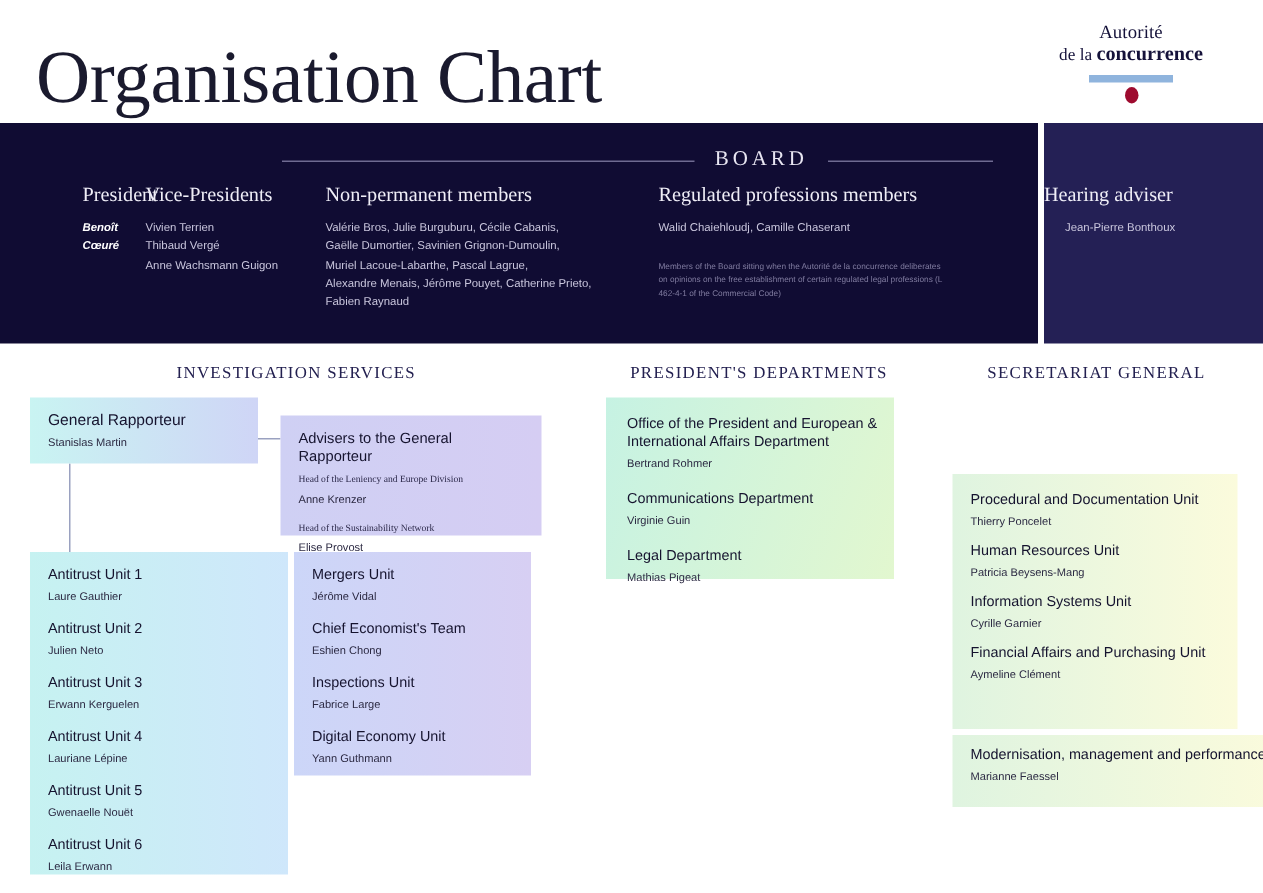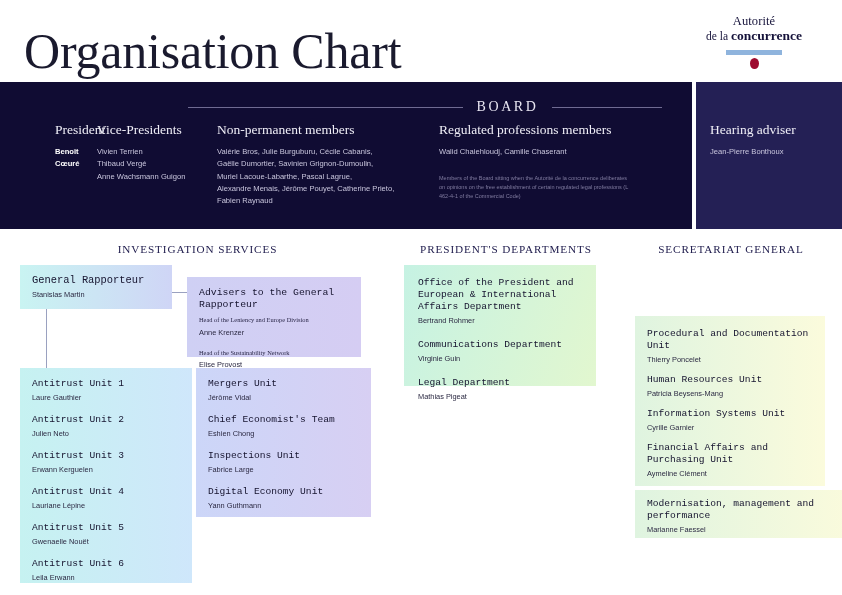--- a/index.html
+++ b/index.html
@@ -54,47 +54,47 @@
   .bcol { padding-right: 8px; }
   .bcol-president { width: 97px; padding-left: 55px; }
   .bcol-vp { width: 120px; }
   .bcol-np { width: 222px; }
   .bcol-rp { width: 198px; }
   .bhead {
     font-family: "Liberation Serif", serif;
     font-size: 13.5px; color: #efeef7; margin-bottom: 8px; white-space: nowrap;
   }
   .bname { font-size: 7.6px; color: #c9c6dd; line-height: 1.62; }
-  .bname.bold { color: #ffffff; font-weight: 700; }
+  .bname.bold { color: #ffffff; font-weight: 700; font-style: italic; }
   .bfoot { font-size: 5.5px; color: #807ca0; line-height: 1.6; margin-top: 16px; }
 
   .board-hearing {
     position: absolute; left: 696px; top: 0; width: 146px; height: 147px;
     background: #242055;
   }
-  .board-hearing .bhead { margin-left: 14px; margin-top: 40px; }
+  .board-hearing .bhead { margin-top: 40px; }
   .board-hearing .bname { margin-left: 14px; }
 
   
   .sec-title {
     position: absolute;
     font-family: "Liberation Serif", serif;
     font-size: 11.2px; color: #232050; letter-spacing: 0.9px;
     text-align: center; white-space: nowrap;
   }
   #sec-inv { left: 0; top: 243px; width: 395px; }
   #sec-pres { left: 395px; top: 243px; width: 222px; }
   #sec-sec { left: 620px; top: 243px; width: 222px; }
 
   
   .card { position: absolute; }
   .unit { margin-bottom: 11px; }
   .unit:last-child { margin-bottom: 0; }
   .u-title {
-    font-family: Liberation Mono, monospace;
+    font-family: Liberation Sans, sans-serif;
     font-size: 9.6px; color: #15132e; line-height: 1.25;
   }
   .u-name { font-size: 7.4px; color: #2b2942; line-height: 1.5; margin-top: 2px; }
   .u-sub {
     font-family: "Liberation Serif", serif;
     font-size: 6.4px; color: #2a2748; line-height: 1.3;
   }
 
   
   #card-gr {
@@ -108,21 +108,21 @@
     background: linear-gradient(90deg, #cfd0f4 0%, #d5cdf3 100%);
     padding: 10px 10px 0 12px;
   }
   #card-advisers .u-title { font-size: 9.8px; margin-bottom: 5px; }
   #card-antitrust {
     left: 20px; top: 368px; width: 172px; height: 215px;
     background: linear-gradient(90deg, #c6f2f1 0%, #cfe7fb 100%);
     padding: 10px 0 0 12px;
   }
   #card-teams {
-    left: 196px; top: 368px; width: 175px; height: 149px;
+    left: 196px; top: 368px; width: 158px; height: 149px;
     background: linear-gradient(90deg, #ccd6f8 0%, #d7cff3 100%);
     padding: 10px 0 0 12px;
   }
 
   
   .conn { position: absolute; background: #9aa1c0; }
   #conn-v { left: 46px; top: 309px; width: 1px; height: 59px; }
   #conn-h { left: 172px; top: 292px; width: 15px; height: 1px; }
 
   

